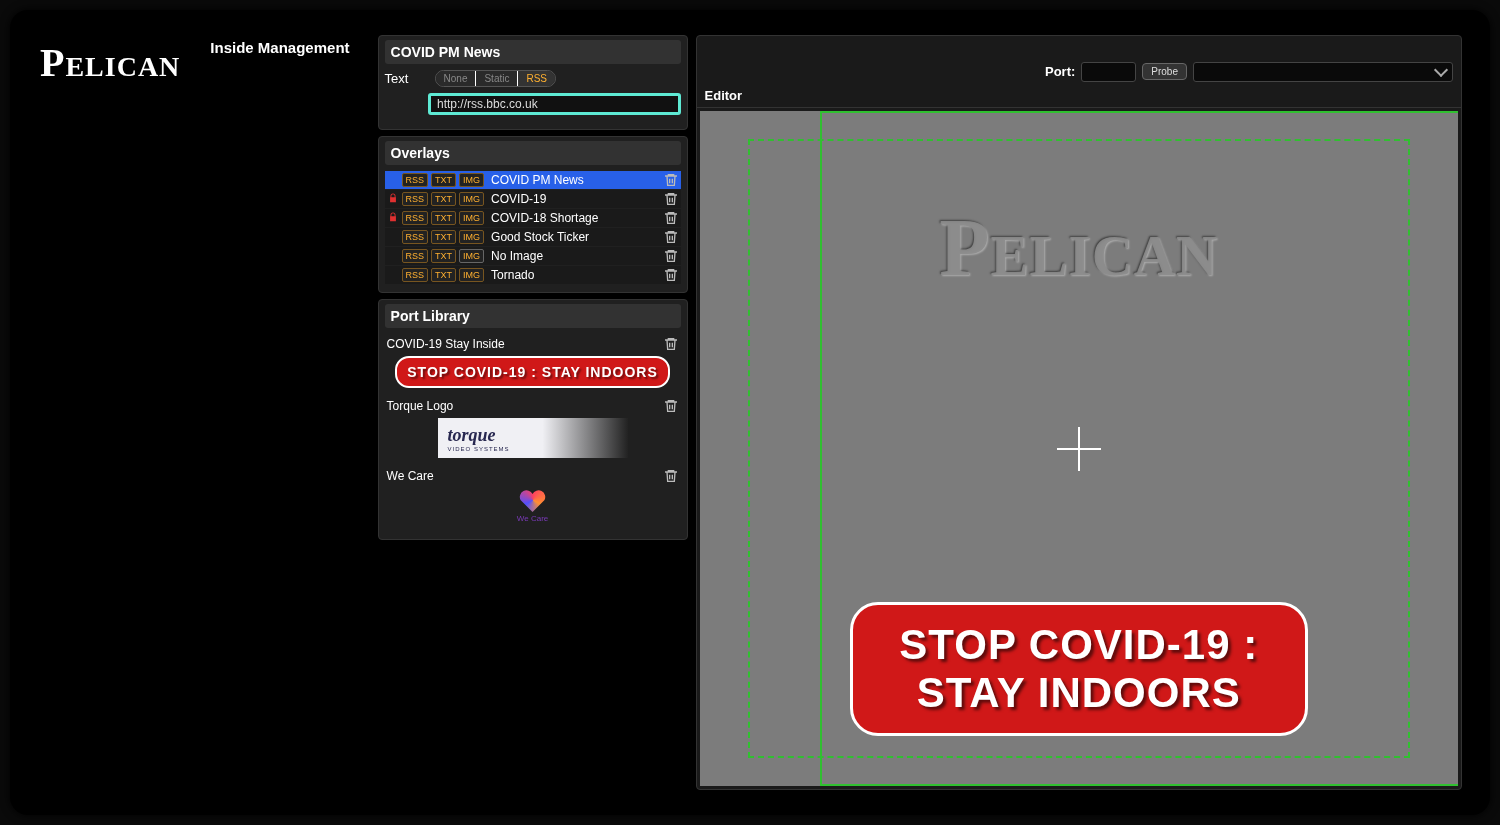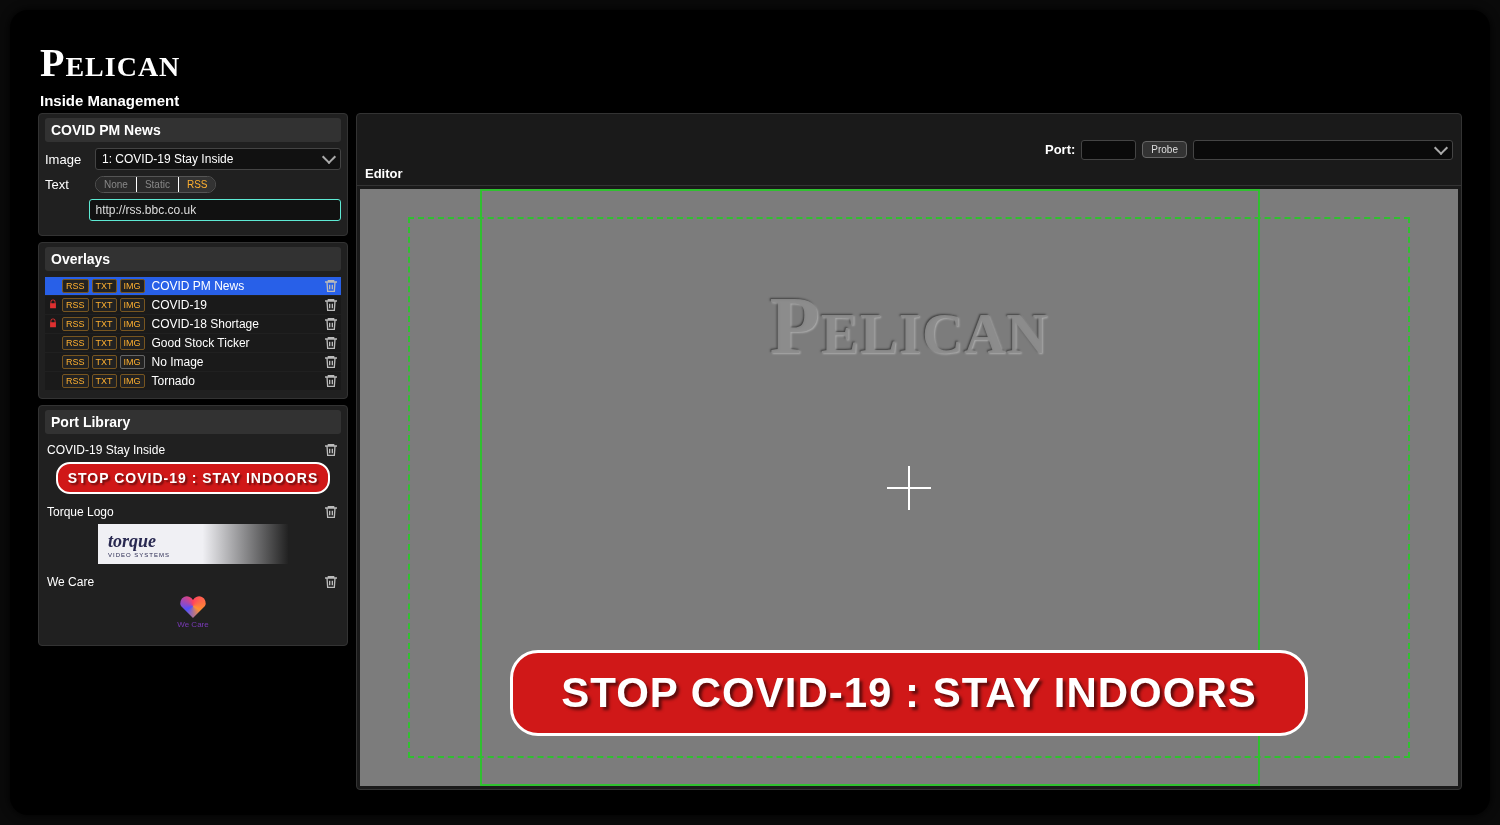--- a/index.html
+++ b/index.html
@@ -17,21 +17,22 @@
   border-radius: 18px;
   background: radial-gradient(ellipse at center, rgba(120,30,60,0.25) 0%, rgba(0,0,0,1) 65%);
   padding: 25px 28px;
   box-shadow: inset 0 0 40px rgba(0,0,0,0.9), 0 0 10px rgba(0,0,0,1);
 }
 .screen {
   width: 100%; height: 100%;
   background: #000;
   color: #fff;
   display: flex;
-  flex-direction: column;
+  flex-direction: row;
+  gap: 26px;
 }
 .app-logo {
   font-size: 40px;
   font-weight: bold;
   letter-spacing: 1px;
   padding: 4px 2px 2px 2px;
   font-family: Georgia, 'Times New Roman', serif;
   font-variant: small-caps;
 }
 .section-title {
@@ -97,21 +98,21 @@
   padding: 2px 8px;
   border-right: 1px solid #ffffff;
   cursor: pointer;
 }
 .seg:last-child { border-right: none; }
 .seg.active { color: #ffb030; background: #333; }
 .url-input {
   width: 100%;
   background: #111;
   color: #ddd;
-  border: 1px solid #5eead4;
+  border: 3px solid #5eead4;
   border-radius: 3px;
   padding: 3px 6px;
   font-size: 12px;
   height: 22px;
 }
 .overlay-list { display: flex; flex-direction: column; gap: 1px; }
 .overlay-item {
   display: flex;
   align-items: center;
   gap: 3px;
@@ -282,28 +283,20 @@
 
     <div class="app-logo">Pelican</div>
     <div class="section-title">Inside Management</div>
 
     <div class="main">
 
       <div class="left">
 
         <div class="panel">
           <div class="panel-header">COVID PM News</div>
-          <div class="row">
-            <div class="label">Image</div>
-            <div class="select-wrap">
-              <select class="select">
-                <option>1: COVID-19 Stay Inside</option>
-              </select>
-            </div>
-          </div>
           <div class="row">
             <div class="label">Text</div>
             <div class="seg-group">
               <div class="seg">None</div>
               <div class="seg">Static</div>
               <div class="seg active">RSS</div>
             </div>
           </div>
           <div class="row">
             <div class="label"></div>

